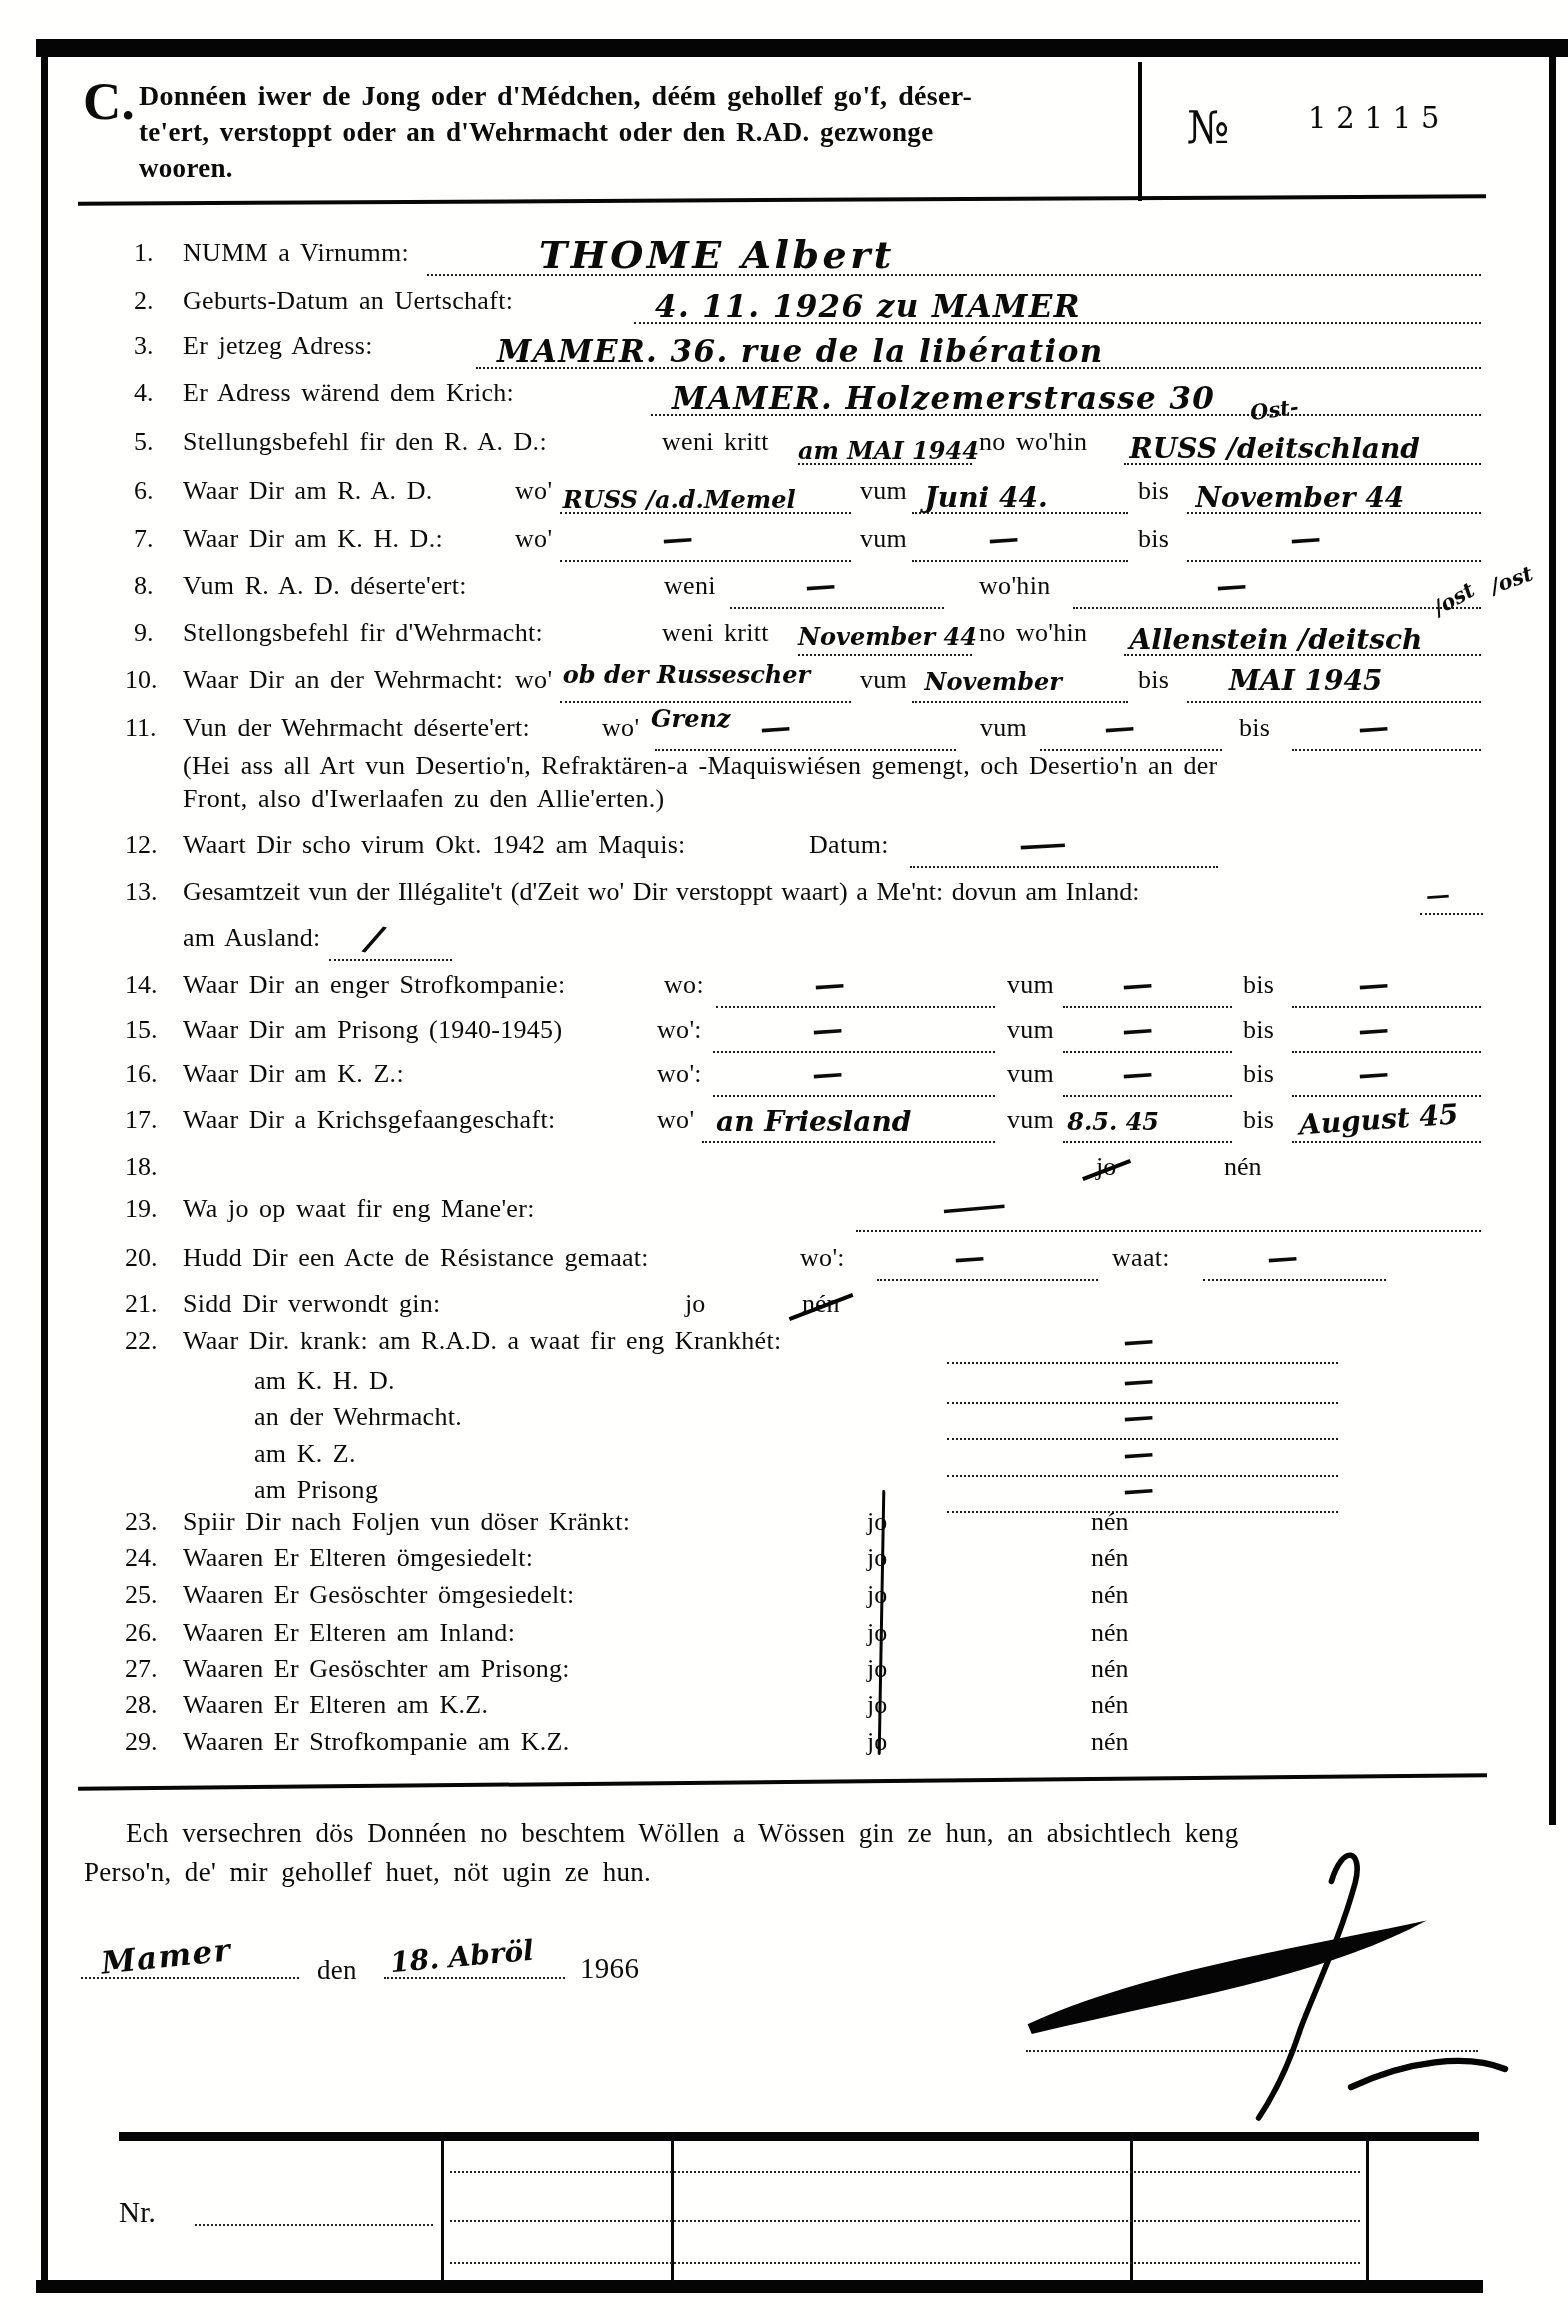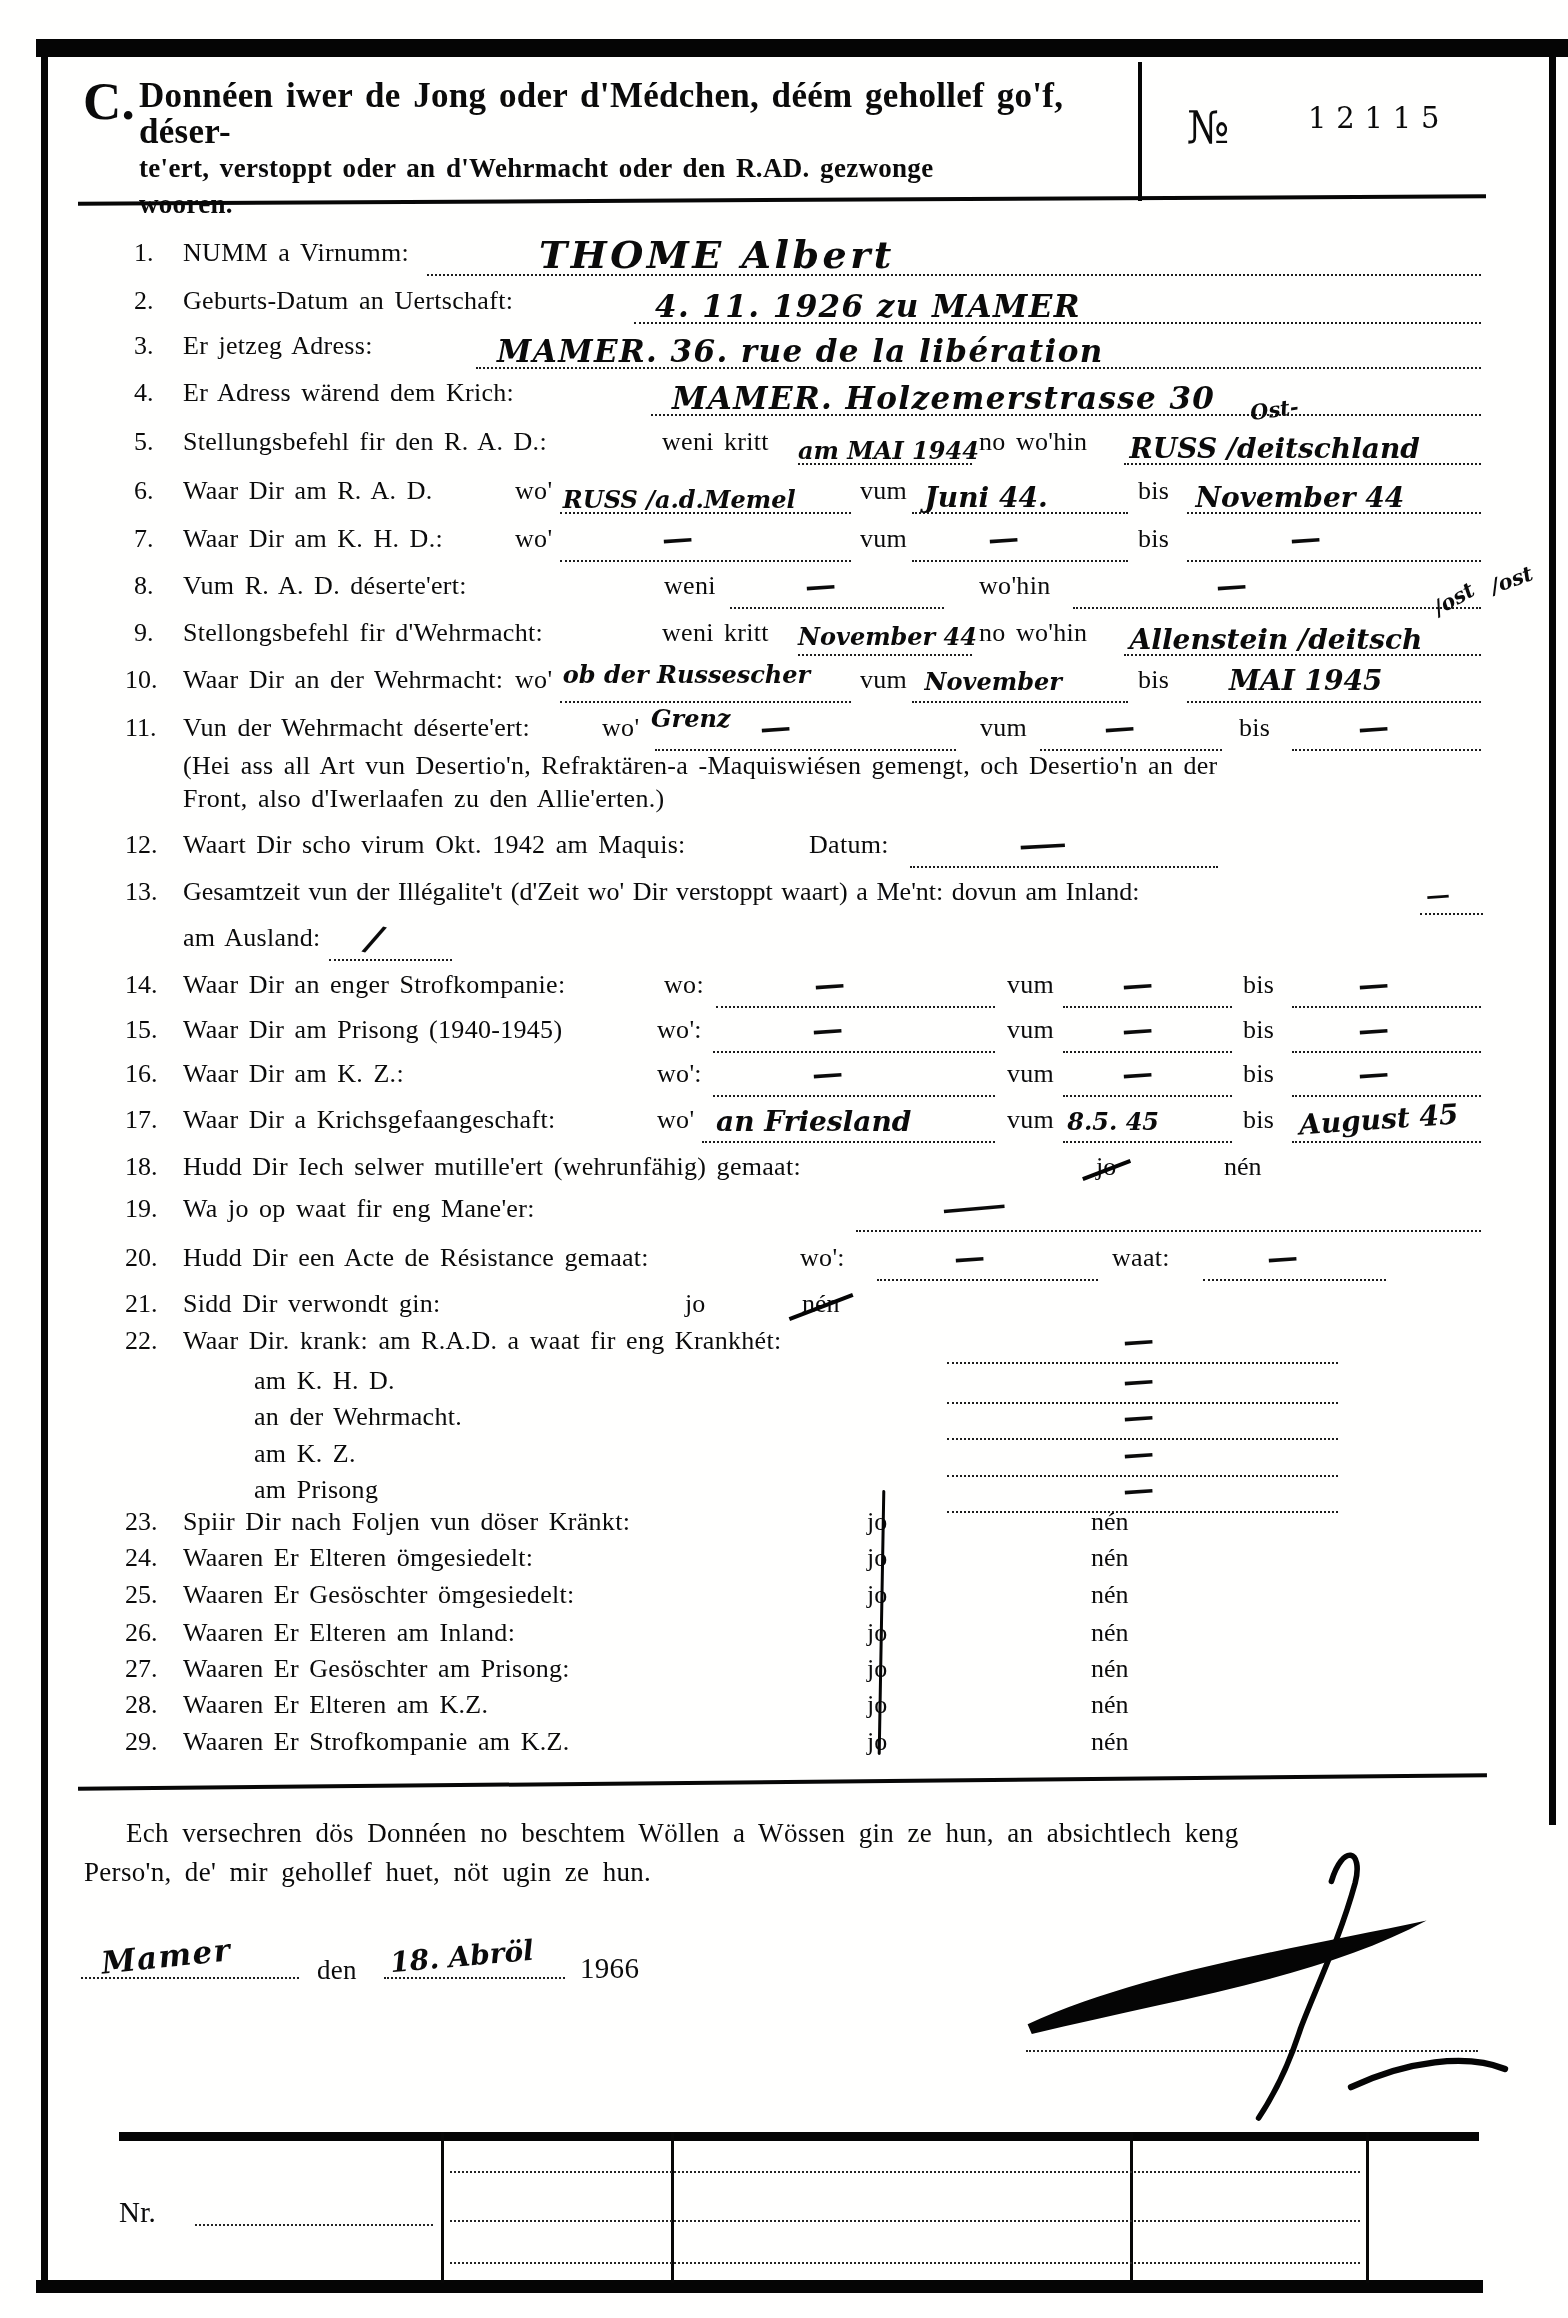--- a/index.html
+++ b/index.html
@@ -35,21 +35,21 @@
 
 <div class="page">
 
   <div class="bar" style="left:36px;top:39px;width:1532px;height:18px;"></div>
   <div class="bar" style="left:41px;top:39px;width:7px;height:2252px;"></div>
   <div class="bar" style="left:1549px;top:43px;width:7px;height:1782px;"></div>
   <div class="bar" style="left:36px;top:2280px;width:1447px;height:12.6px;"></div>
 
   <div class="print bold" style="left:83px;top:71px;font-size:53px;">C.</div>
   <div class="abs" style="left:139px;top:78px;width:987px;">
-    <div class="print bold" style="position:static;font-size:35px;line-height:36px;white-space:normal;">Donnéen iwer de Jong oder d'Médchen, déém gehollef go'f, déser-</div>
+    <div class="print bold" style="position:static;font-size:28px;line-height:36px;white-space:normal;">Donnéen iwer de Jong oder d'Médchen, déém gehollef go'f, déser-</div>
     <div class="print bold" style="position:static;font-size:27px;line-height:36px;white-space:normal;">te'ert, verstoppt oder an d'Wehrmacht oder den R.AD. gezwonge</div>
     <div class="print bold" style="position:static;font-size:27px;line-height:36px;white-space:normal;">wooren.</div>
   </div>
   <div class="bar" style="left:1138px;top:62px;width:3.5px;height:139px;"></div>
   <div class="print" style="left:1187px;top:101px;font-size:45px;font-family:'DejaVu Serif',serif;">№</div>
   <div class="print" style="left:1308px;top:101px;font-size:29px;letter-spacing:9.8px;font-family:'DejaVu Serif',serif;">12115</div>
   <div class="hthin" style="left:78px;top:198px;width:1408px;height:3.5px;transform:rotate(-0.3deg);"></div>
 
   <div class="row" style="top:238px;">
     <span class="num" style="left:134px;">1.</span>
@@ -282,21 +282,20 @@
       <i class="hw sm" style="left:4.2px;bottom:5.6px;">8.5. 45</i>
       </span>
     <span class="print" style="left:1243px;">bis</span>
     <span class="fld" style="left:1292px;width:189px;">
       <i class="hw" style="left:7px;bottom:5.6px;transform:rotate(-4deg);">August 45</i>
       </span>
   </div>
 
   <div class="row" style="top:1152px;">
     <span class="num" style="left:125px;">18.</span>
-    <span class="print" style="left:183px;">Hudd Dir Iech selwer mutille'ert (wehrunfähig) gemaat:</span>
     <span class="jon x-strike" style="left:1096px;">jo</span>
     <span class="jon" style="left:1224px;">nén</span>
   </div>
 
   <div class="row" style="top:1194px;">
     <span class="num" style="left:125px;">19.</span>
     <span class="print" style="left:183px;">Wa jo op waat fir eng Mane'er:</span>
     <span class="fld" style="left:856px;width:625px;">
       <i class="hw dash dx22" style="left:84px;">—</i>
       </span>

